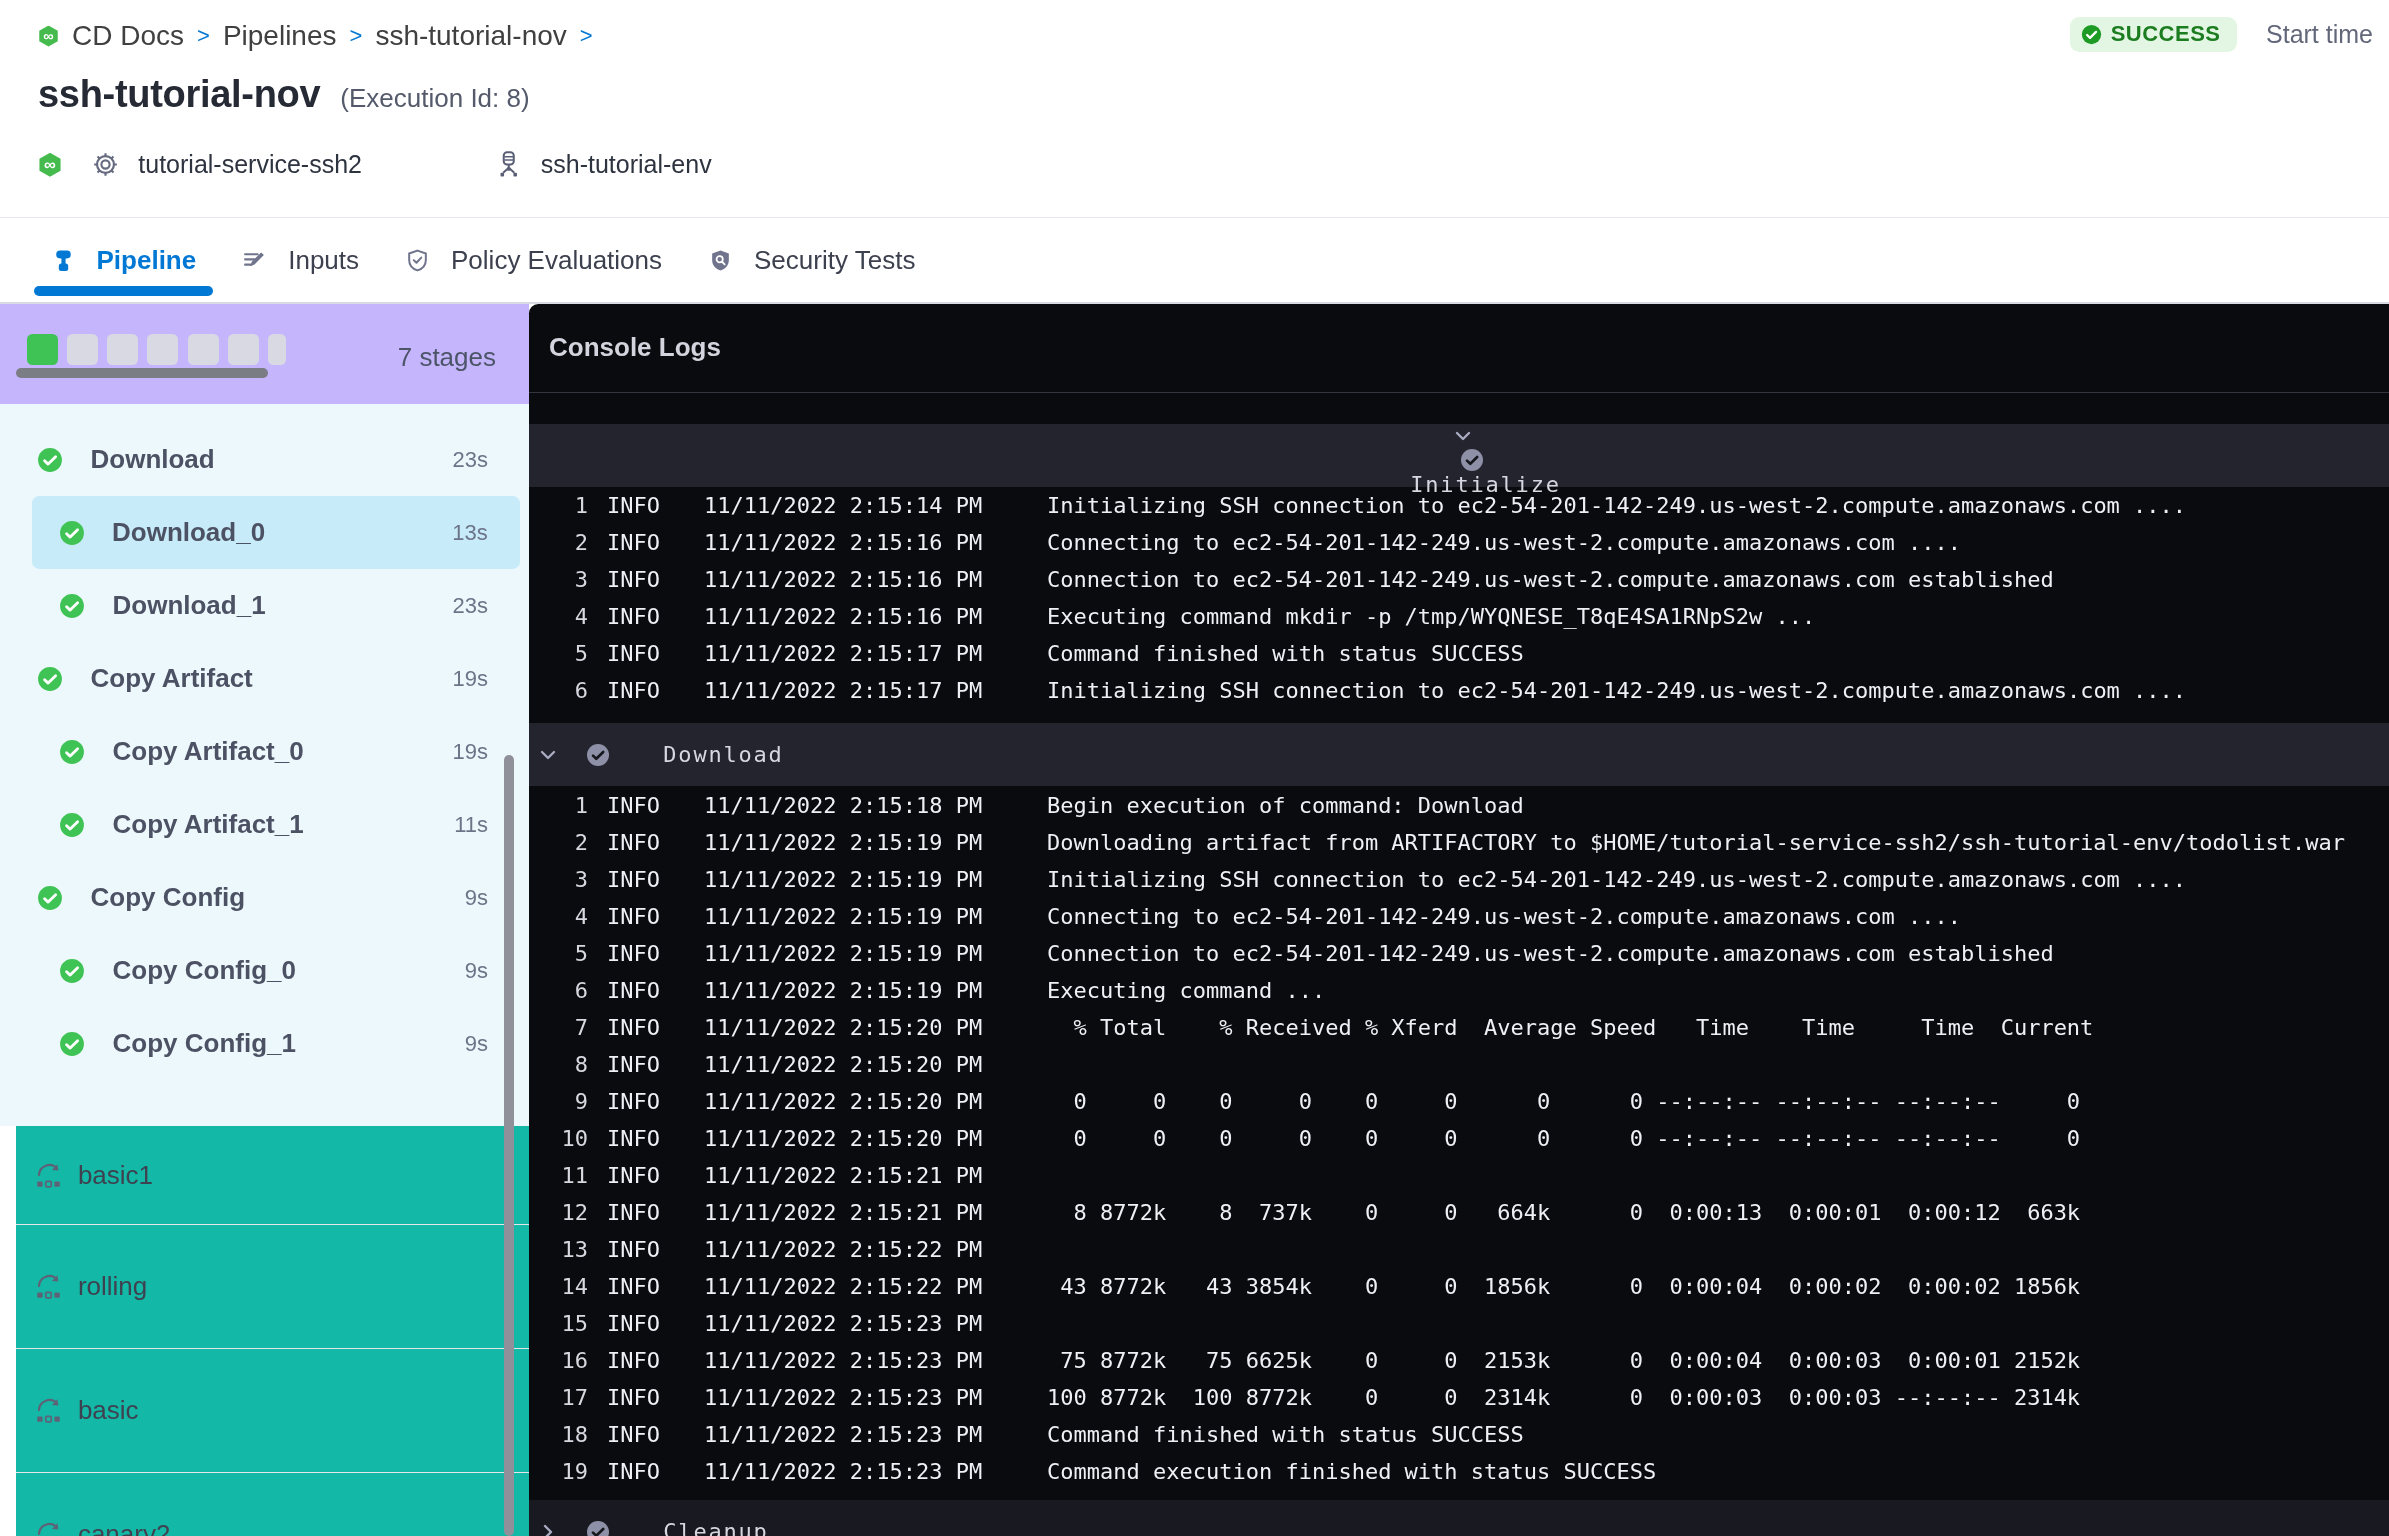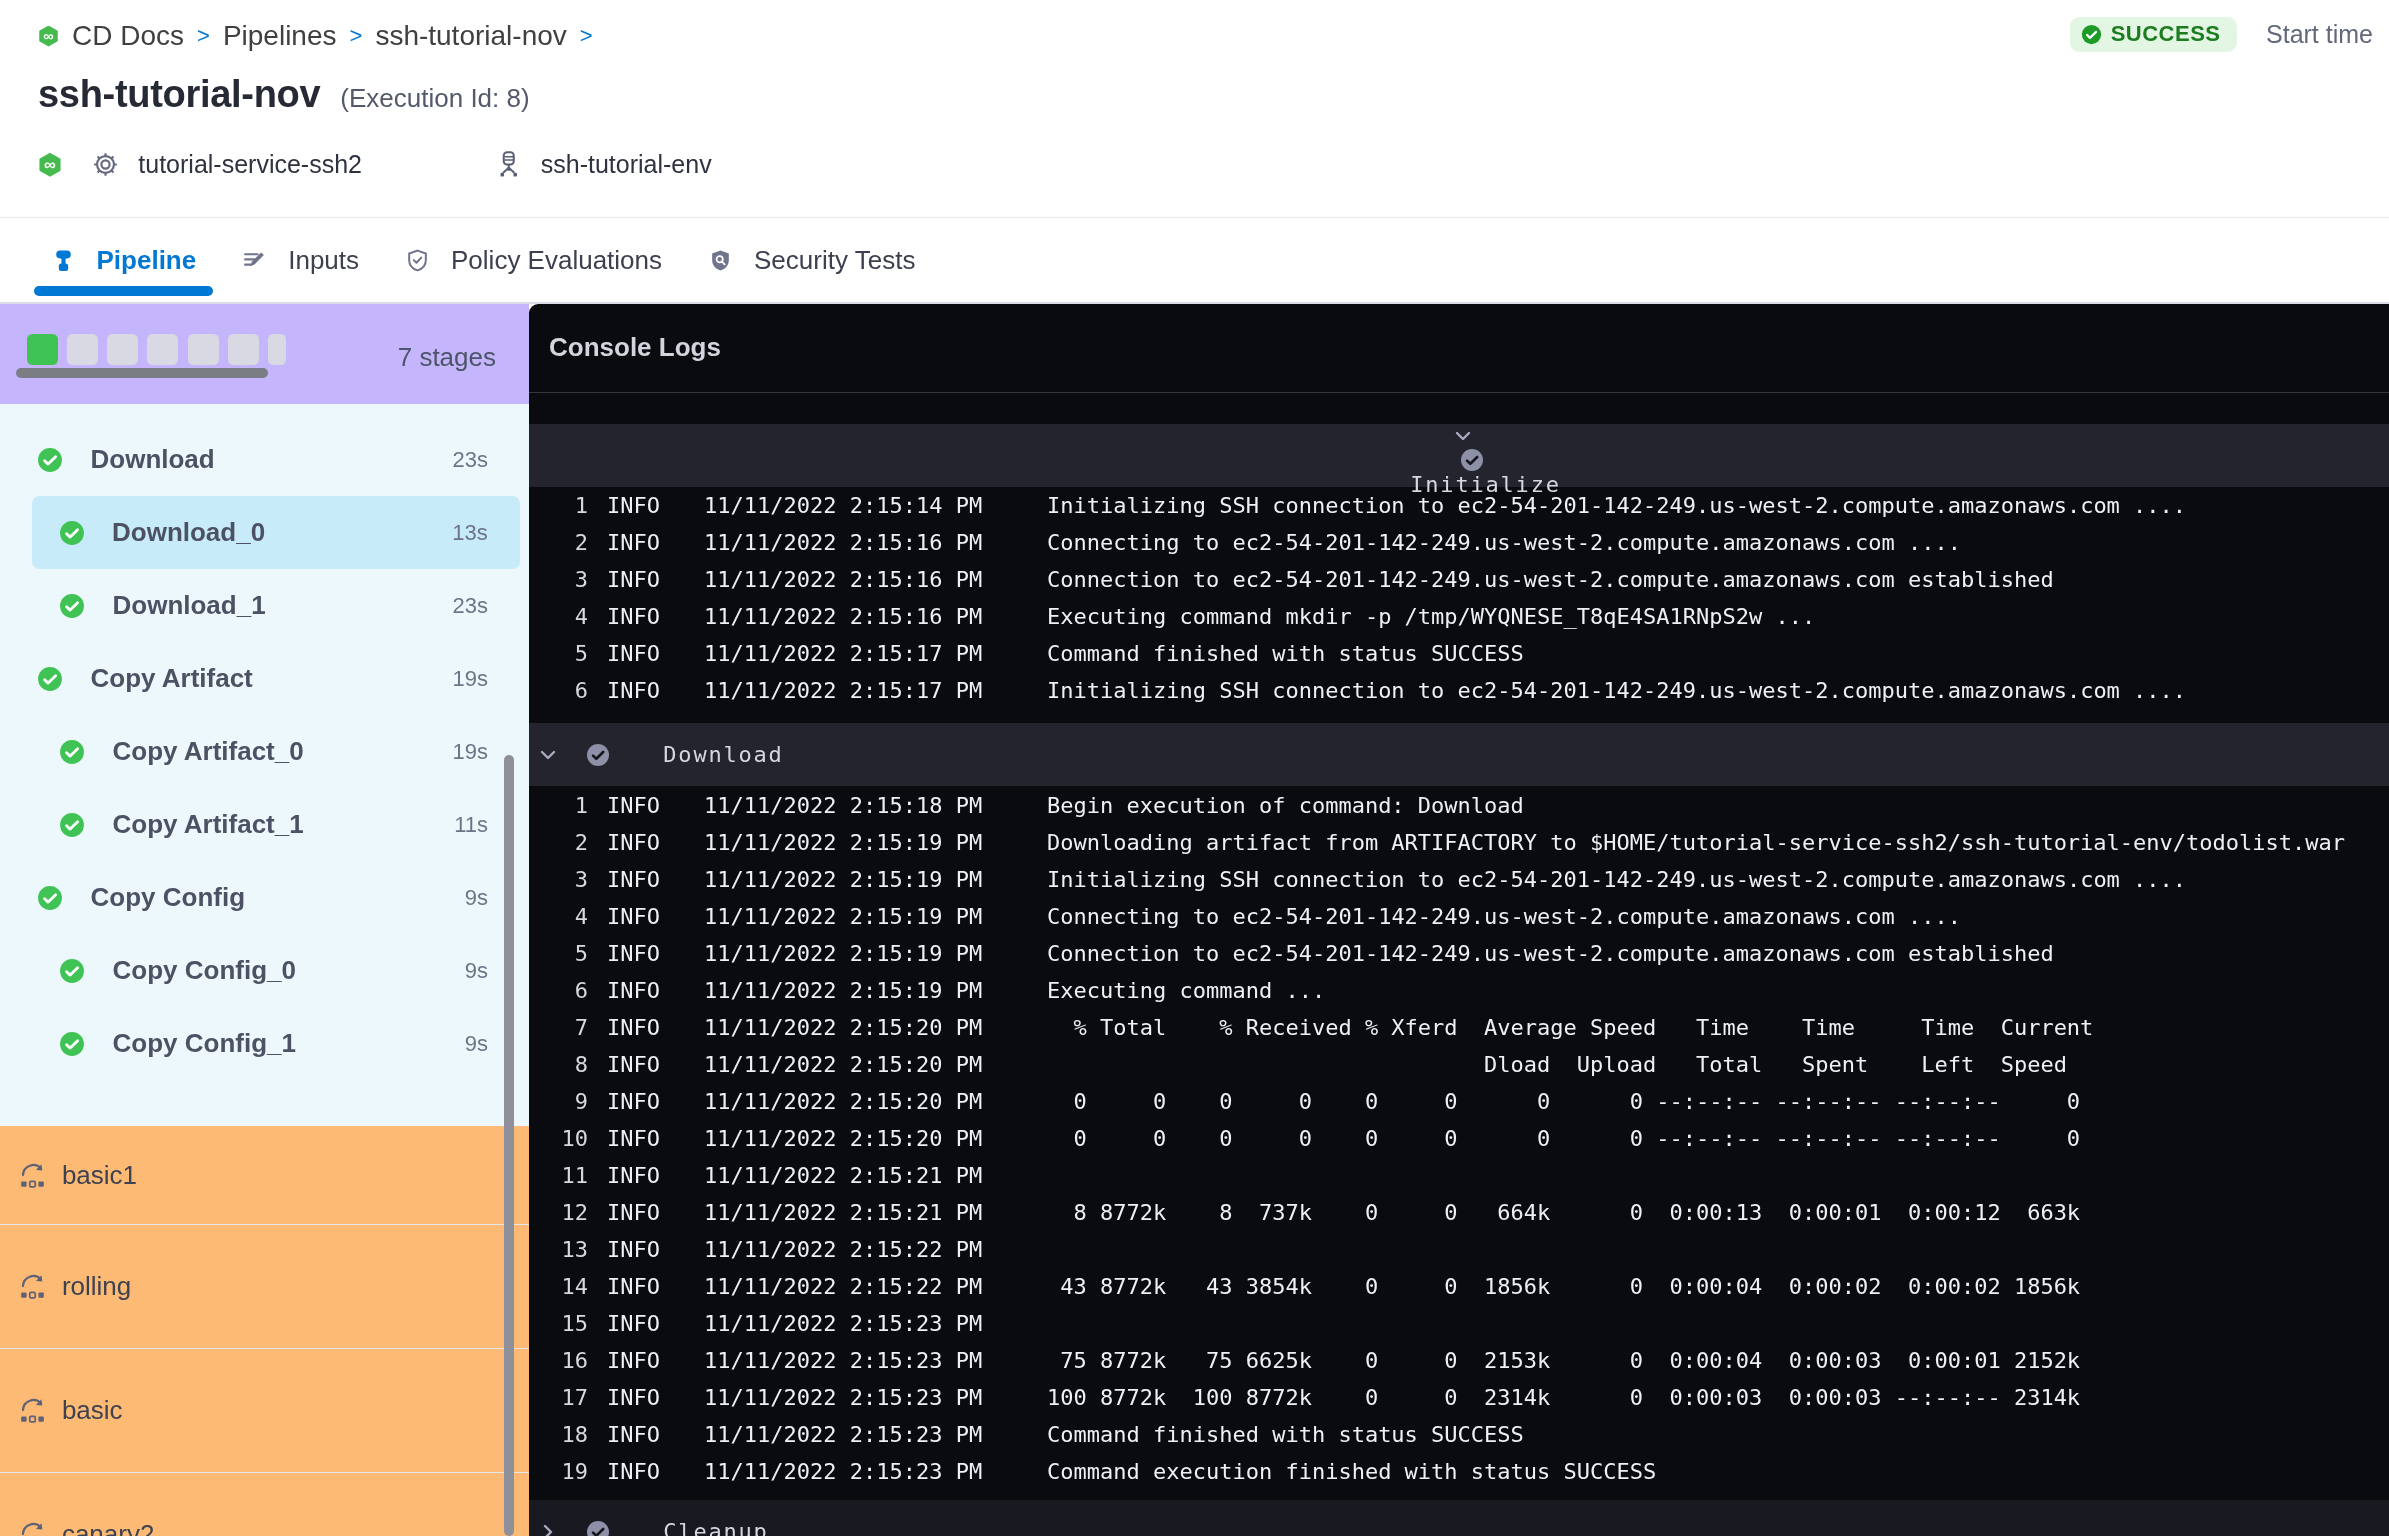--- a/index.html
+++ b/index.html
@@ -46,21 +46,21 @@
   .stagelist{position:absolute;left:0;top:100px;width:529px;height:722px;background:#edf8fc;padding-top:19px;box-sizing:border-box;}
   .stagerow{height:73px;display:flex;align-items:center;box-sizing:border-box;cursor:pointer;}
   .stagerow .chk{width:26px;height:26px;flex:0 0 26px;}
   .stagerow .slabel{font-size:26px;font-weight:600;color:#4c5264;margin-left:27.5px;flex:1;white-space:nowrap;overflow:hidden;}
   .stagerow .sdur{font-size:22px;color:#6d7488;margin-right:41px;}
   .stagerow.lvl0{padding-left:37px;}
   .stagerow.lvl1{padding-left:59px;}
   .stagerow.selected{background:#c7ebf8;border-radius:7.3px;margin:0 9.2px 0 32px;}
   .stagerow.selected.lvl1{padding-left:26.5px;}
   .stagerow.selected .sdur{margin-right:32px;}
-  .otherstages{position:absolute;left:0;top:822px;width:529px;height:410px;background:#fdba74;}
+  .otherstages{position:absolute;left:16px;top:822px;width:529px;height:410px;background:#14b8a6;}
   .otherrow{display:flex;align-items:center;padding-left:18.3px;box-sizing:border-box;cursor:pointer;}
   .otherrow+.otherrow{border-top:0.9px solid #e5e7ed;}
   .otherrow .oic{width:29px;height:29px;flex:0 0 29px;}
   .otherrow .olabel{font-size:26px;font-weight:500;color:#3e4250;margin-left:14.6px;}
   .vthumb{position:absolute;left:504px;top:451px;width:10px;height:781px;border-radius:5.5px;background:#8f9099;}
 
   
   .console{position:absolute;left:529px;top:304px;width:1860px;height:1232px;background:#0a0b0e;border-top-left-radius:9.2px;
            font-family:"DejaVu Sans Mono",monospace;}
   .ctitle{position:absolute;left:20px;top:27.5px;font-family:"Liberation Sans",sans-serif;
@@ -339,21 +339,21 @@
           <span class="btitle">Download</span>
         </div>
         <div class="loglines" style="top: 483px;">
           <div class="logrow"><span class="lnum">1</span><span class="llevel">INFO</span><span class="lts">11/11/2022 2:15:18 PM</span><span class="lmsg">Begin execution of command: Download</span></div>
           <div class="logrow"><span class="lnum">2</span><span class="llevel">INFO</span><span class="lts">11/11/2022 2:15:19 PM</span><span class="lmsg">Downloading artifact from ARTIFACTORY to $HOME/tutorial-service-ssh2/ssh-tutorial-env/todolist.war</span></div>
           <div class="logrow"><span class="lnum">3</span><span class="llevel">INFO</span><span class="lts">11/11/2022 2:15:19 PM</span><span class="lmsg">Initializing SSH connection to <span class="loglink">ec2-54-201-142-249.us-west-2.compute.amazonaws.com</span> ....</span></div>
           <div class="logrow"><span class="lnum">4</span><span class="llevel">INFO</span><span class="lts">11/11/2022 2:15:19 PM</span><span class="lmsg">Connecting to <span class="loglink">ec2-54-201-142-249.us-west-2.compute.amazonaws.com</span> ....</span></div>
           <div class="logrow"><span class="lnum">5</span><span class="llevel">INFO</span><span class="lts">11/11/2022 2:15:19 PM</span><span class="lmsg">Connection to <span class="loglink">ec2-54-201-142-249.us-west-2.compute.amazonaws.com</span> established</span></div>
           <div class="logrow"><span class="lnum">6</span><span class="llevel">INFO</span><span class="lts">11/11/2022 2:15:19 PM</span><span class="lmsg">Executing command ...</span></div>
           <div class="logrow"><span class="lnum">7</span><span class="llevel">INFO</span><span class="lts">11/11/2022 2:15:20 PM</span><span class="lmsg">  % Total    % Received % Xferd  Average Speed   Time    Time     Time  Current</span></div>
-          <div class="logrow"><span class="lnum">8</span><span class="llevel">INFO</span><span class="lts">11/11/2022 2:15:20 PM</span><span class="lmsg">                                 Dload  Upload   Total   Spent    Left  Speed</span></div>
+          <div class="logrow"><span class="lnum">8</span><span class="llevel">INFO</span><span class="lts">11/11/2022 2:15:20 PM</span></div>
           <div class="logrow"><span class="lnum">9</span><span class="llevel">INFO</span><span class="lts">11/11/2022 2:15:20 PM</span><span class="lmsg">  0     0    0     0    0     0      0      0 --:--:-- --:--:-- --:--:--     0</span></div>
           <div class="logrow"><span class="lnum">10</span><span class="llevel">INFO</span><span class="lts">11/11/2022 2:15:20 PM</span><span class="lmsg">  0     0    0     0    0     0      0      0 --:--:-- --:--:-- --:--:--     0</span></div>
           <div class="logrow"><span class="lnum">11</span><span class="llevel">INFO</span><span class="lts">11/11/2022 2:15:21 PM</span><span class="lmsg"></span></div>
           <div class="logrow"><span class="lnum">12</span><span class="llevel">INFO</span><span class="lts">11/11/2022 2:15:21 PM</span><span class="lmsg">  8 8772k    8  737k    0     0   664k      0  0:00:13  0:00:01  0:00:12  663k</span></div>
           <div class="logrow"><span class="lnum">13</span><span class="llevel">INFO</span><span class="lts">11/11/2022 2:15:22 PM</span><span class="lmsg"></span></div>
           <div class="logrow"><span class="lnum">14</span><span class="llevel">INFO</span><span class="lts">11/11/2022 2:15:22 PM</span><span class="lmsg"> 43 8772k   43 3854k    0     0  1856k      0  0:00:04  0:00:02  0:00:02 1856k</span></div>
           <div class="logrow"><span class="lnum">15</span><span class="llevel">INFO</span><span class="lts">11/11/2022 2:15:23 PM</span><span class="lmsg"></span></div>
           <div class="logrow"><span class="lnum">16</span><span class="llevel">INFO</span><span class="lts">11/11/2022 2:15:23 PM</span><span class="lmsg"> 75 8772k   75 6625k    0     0  2153k      0  0:00:04  0:00:03  0:00:01 2152k</span></div>
           <div class="logrow"><span class="lnum">17</span><span class="llevel">INFO</span><span class="lts">11/11/2022 2:15:23 PM</span><span class="lmsg">100 8772k  100 8772k    0     0  2314k      0  0:00:03  0:00:03 --:--:-- 2314k</span></div>
           <div class="logrow"><span class="lnum">18</span><span class="llevel">INFO</span><span class="lts">11/11/2022 2:15:23 PM</span><span class="lmsg">Command finished with status SUCCESS</span></div>

